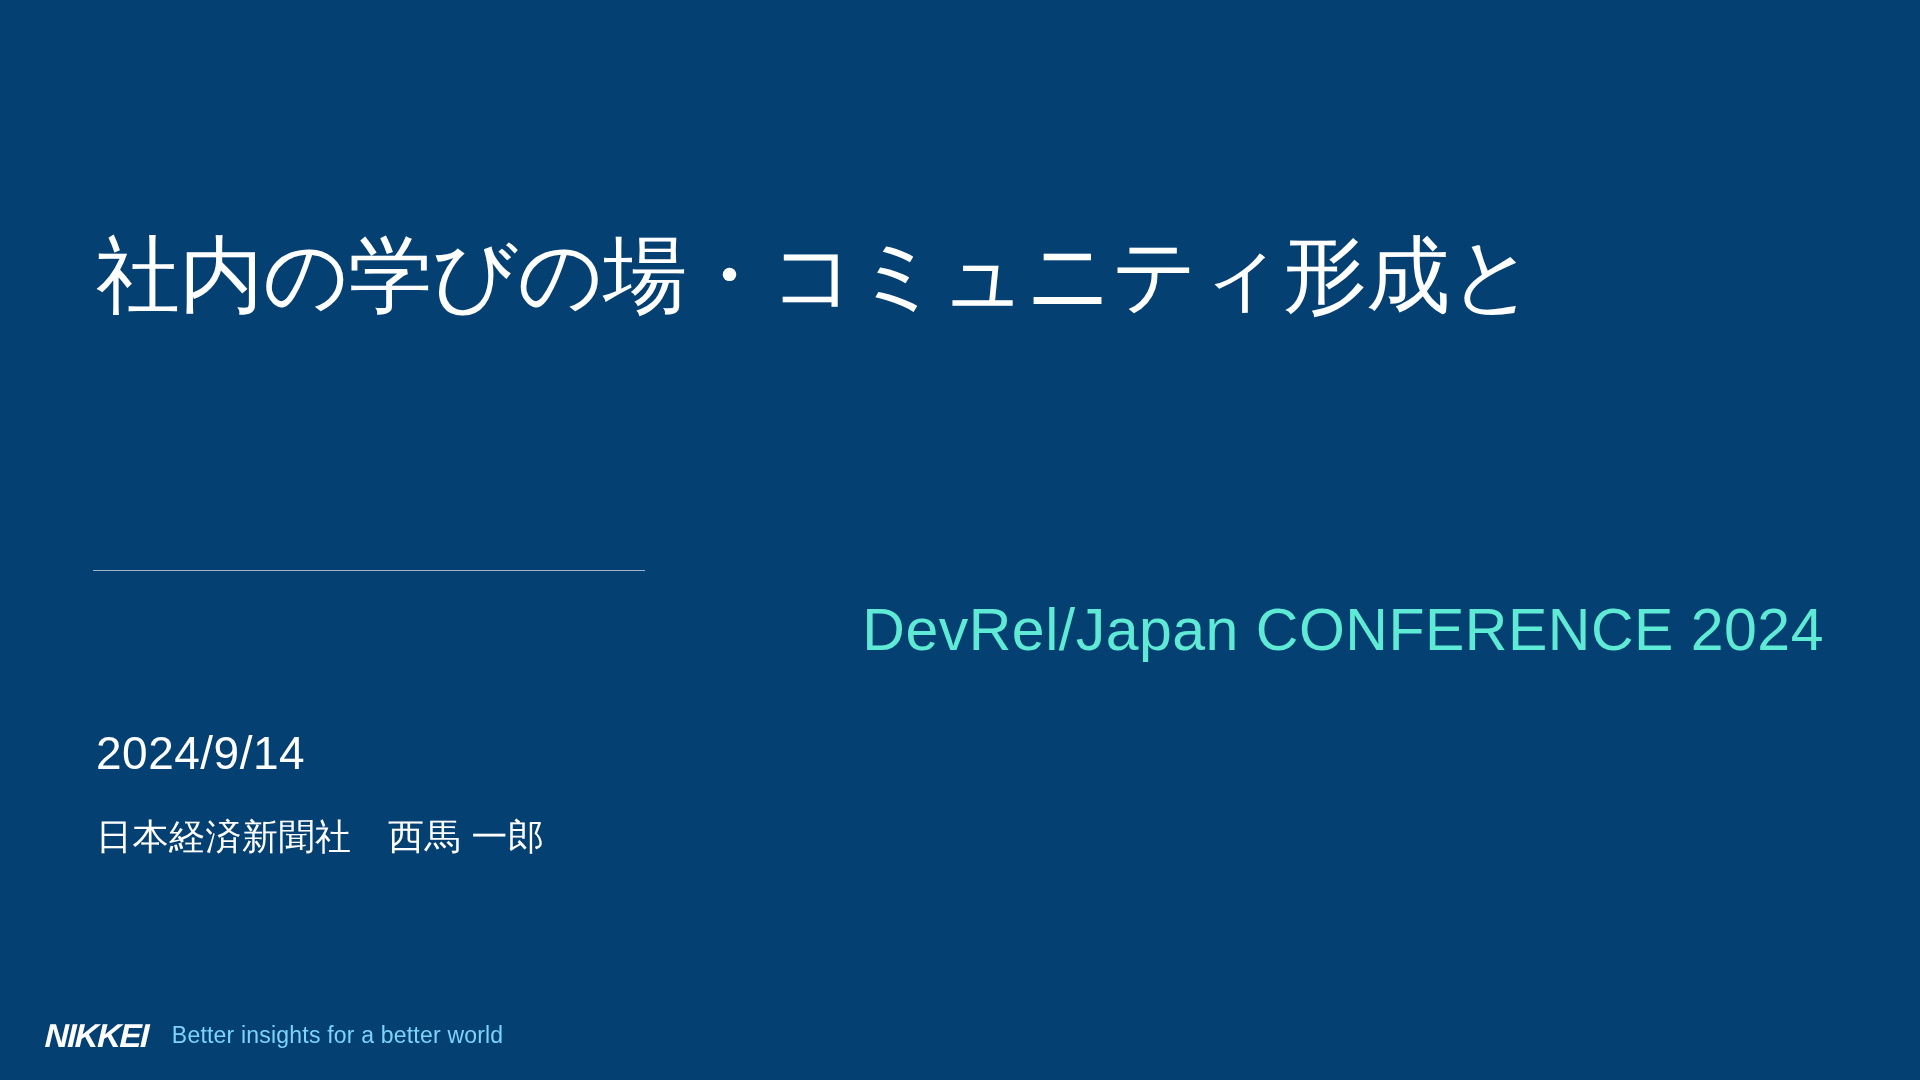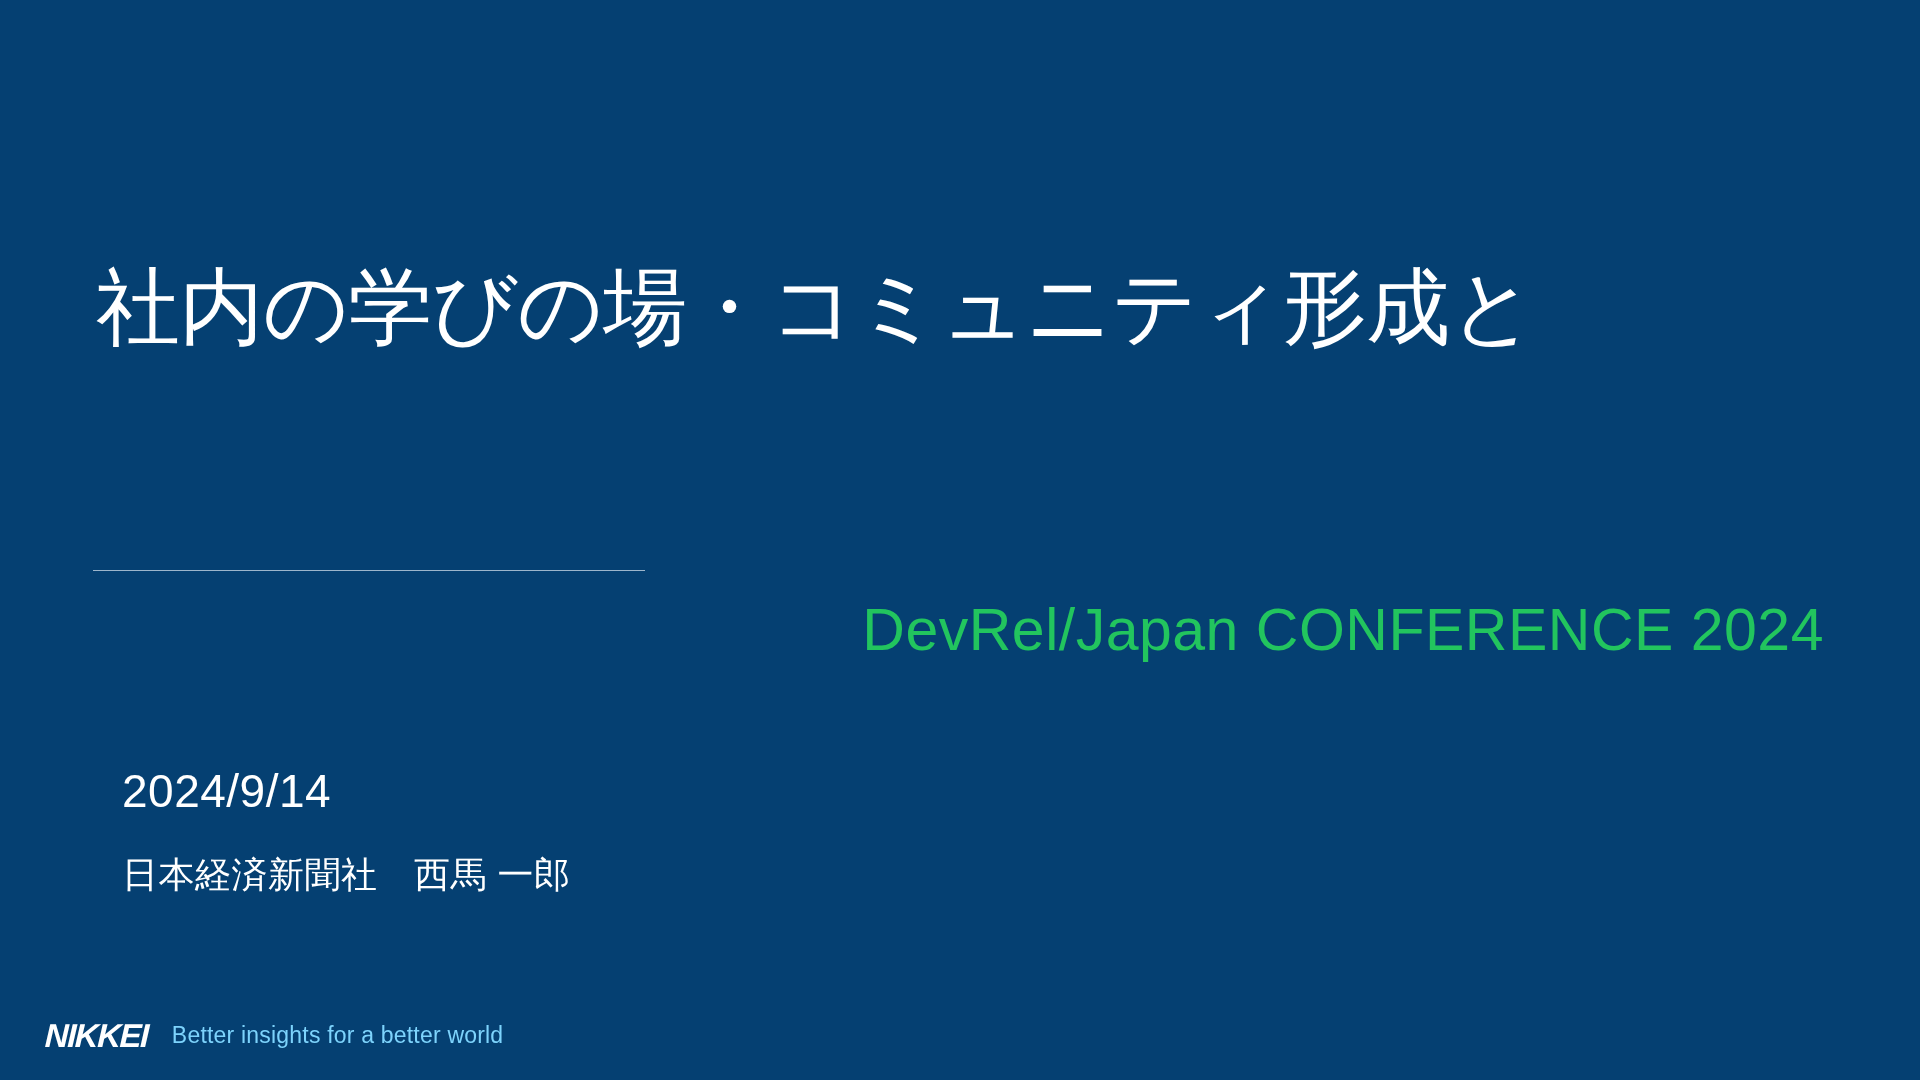--- a/index.html
+++ b/index.html
@@ -23,21 +23,21 @@
     background: #054072;
     color: #ffffff;
     box-sizing: border-box;
     overflow: hidden;
   }
 
   
   .title-block {
     position: absolute;
     left: 96px;
-    top: 256px;
+    top: 224px;
     width: 1760px;
   }
   .title-line {
     font-size: 84px;
     line-height: 1.22;
     font-weight: 400;
     letter-spacing: -0.5px;
     color: #ffffff;
     white-space: nowrap;
   }
@@ -55,31 +55,30 @@
 
   
   .subtitle {
     position: absolute;
     right: 96px;
     top: 598px;
     font-size: 59px;
     line-height: 1.1;
     font-weight: 400;
     letter-spacing: 0.5px;
-    color: #22c55e;
+    color: #5eead4;
     white-space: nowrap;
     text-align: right;
   }
 
   
   .meta {
     position: absolute;
-    left: 122px;
+    left: 96px;
     top: 728px;
-    margin-top: 38px;
   }
   .meta-date {
     font-size: 46px;
     line-height: 1.1;
     letter-spacing: 0.5px;
     color: #ffffff;
     white-space: nowrap;
   }
   .meta-presenter {
     margin-top: 38px;

